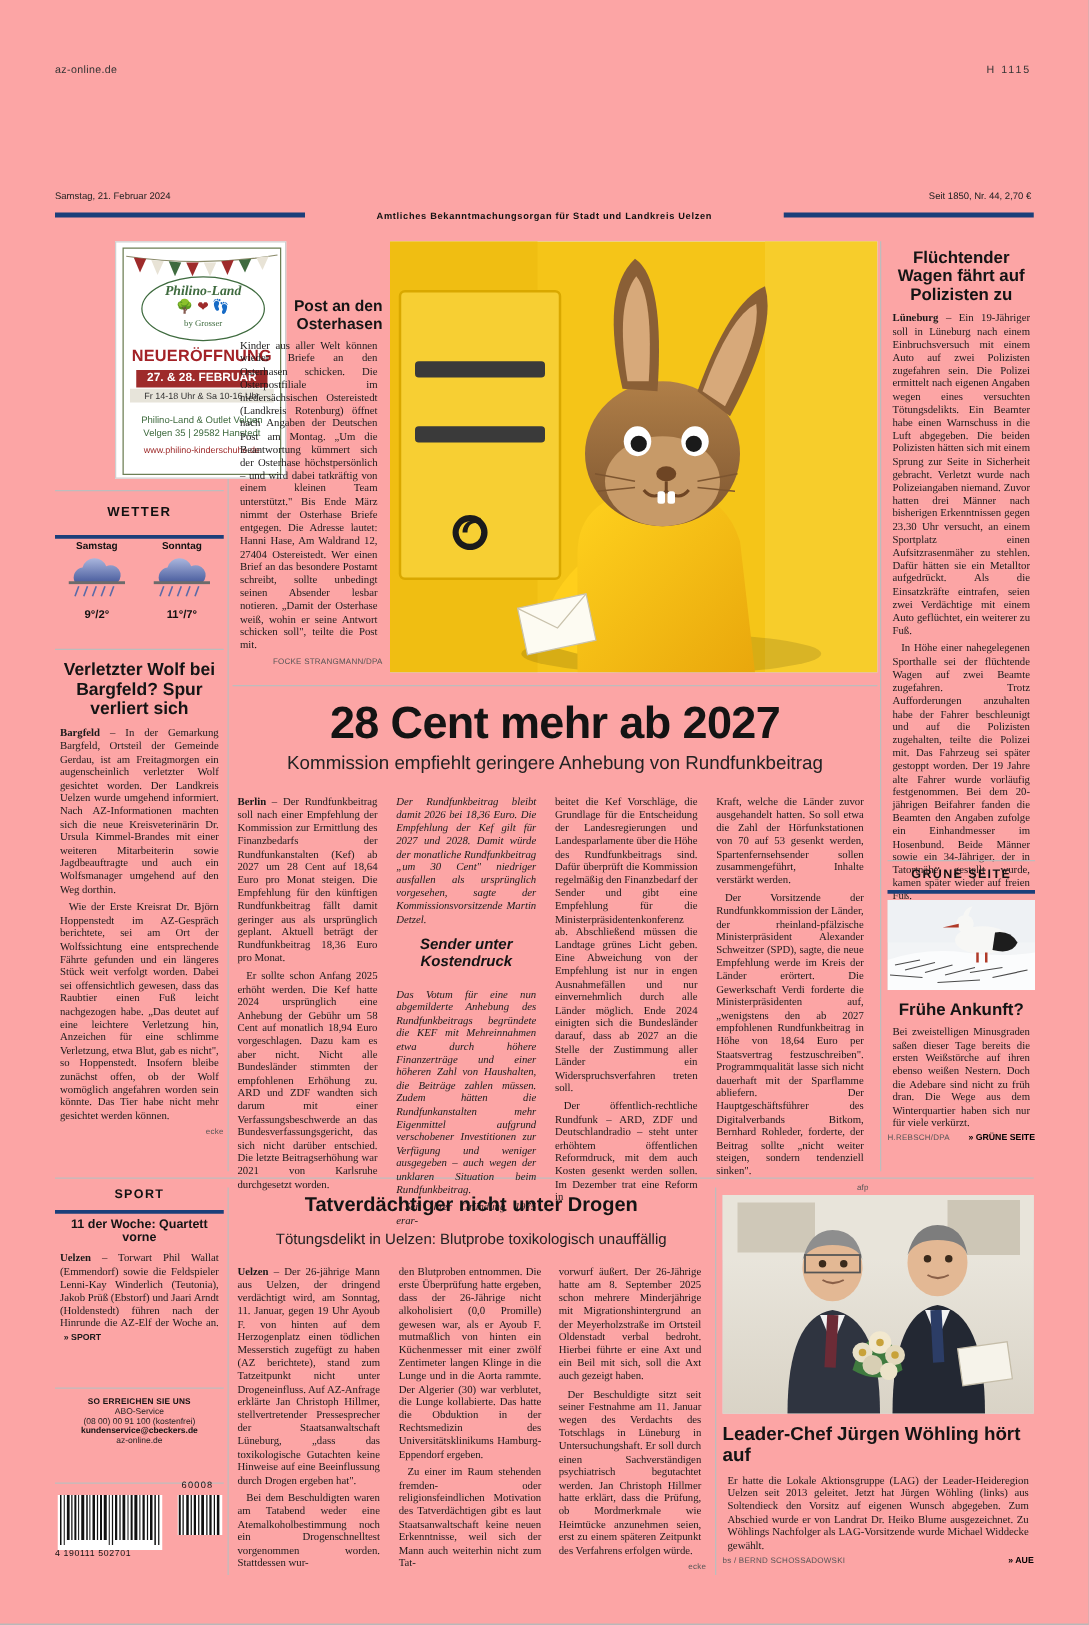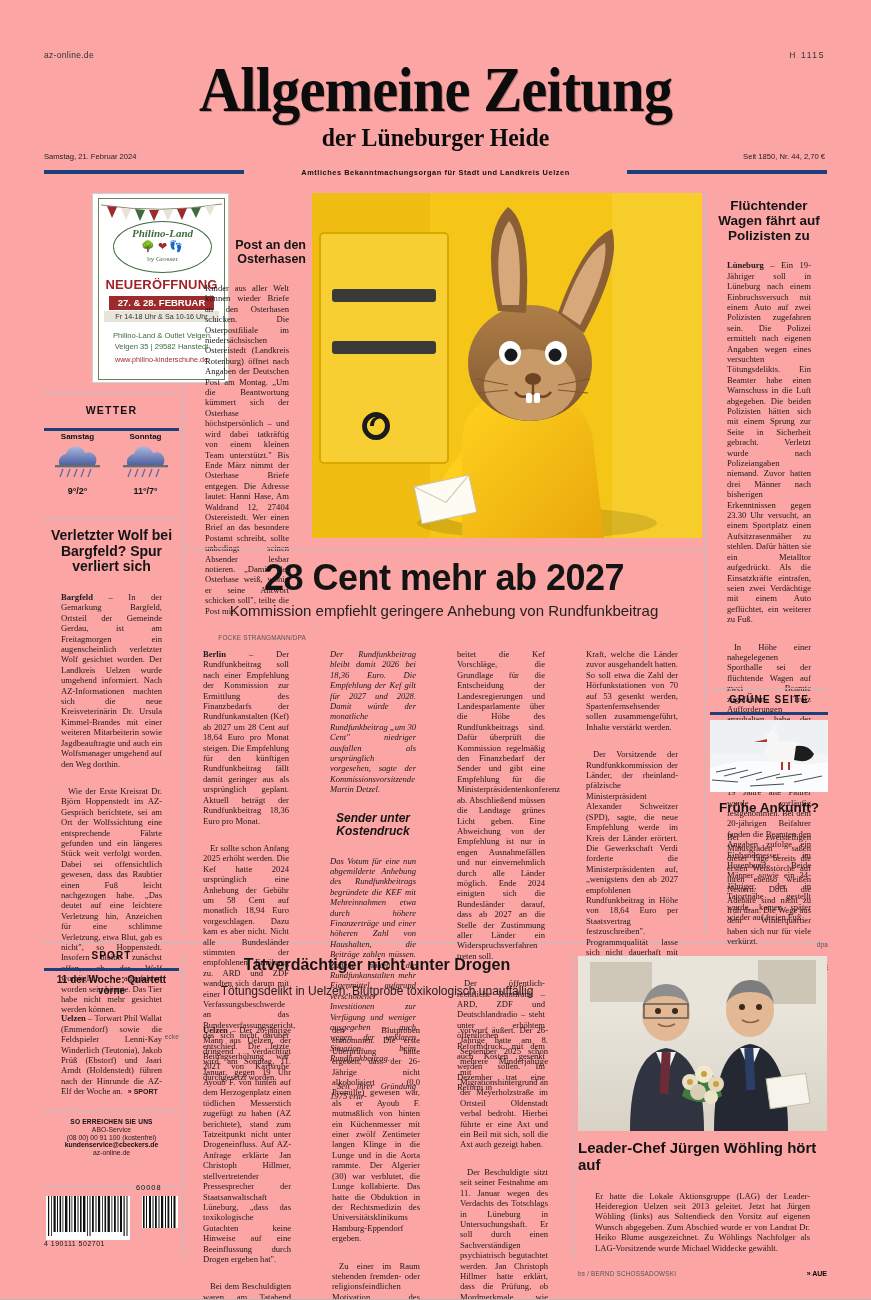--- a/index.html
+++ b/index.html
@@ -3,21 +3,21 @@
 <meta charset="utf-8">
 <style>
   html,body{margin:0;padding:0;background:#b8b8b8;}
   body{font-family:"Liberation Serif",serif;}
   .page{
     width:871px;height:1299px;background:#fca5a5;position:relative;
     margin:0 auto;overflow:hidden;
   }
   .just{text-align:justify;text-justify:inter-word;hyphens:auto;}
   .body-txt{font-size:8.6px;line-height:10.4px;color:#1a1a1a;}
-  .body-txt p{margin:17px;text-indent:7px;}
+  .body-txt p{margin:4px;text-indent:7px;}
   .body-txt p.first{text-indent:0;}
   .lead{font-weight:bold;}
   .credit{font-size:6.4px;color:#555;font-family:"Liberation Sans",sans-serif;letter-spacing:.2px;}
   .credit-b{font-size:7px;font-weight:bold;font-family:"Liberation Sans",sans-serif;}
 
   
   .topbar{position:absolute;left:0;top:0;width:871px;height:182px;}
   .az-online{position:absolute;left:44px;top:50px;font-size:8.5px;color:#333;
       font-family:"Liberation Sans",sans-serif;letter-spacing:.3px;}
   .h-code{position:absolute;right:46px;top:50px;font-size:8.5px;color:#333;
@@ -98,35 +98,31 @@
      letter-spacing:1.1px;text-align:center;color:#111;}
   .contact{position:absolute;left:44px;top:1118px;width:135px;text-align:center;}
   .contact .t1{font-family:"Liberation Sans",sans-serif;font-weight:bold;font-size:6.6px;letter-spacing:.2px;color:#111;}
   .contact .t2{font-family:"Liberation Sans",sans-serif;font-size:6.8px;color:#222;margin-top:1px;}
   .contact .t4{font-family:"Liberation Sans",sans-serif;font-weight:bold;font-size:6.8px;color:#111;}
   .barcode{position:absolute;left:46px;top:1196px;width:84px;height:44px;}
   .barcode2{position:absolute;left:142px;top:1196px;width:36px;height:32px;}
   .bc-num{position:absolute;left:44px;top:1240px;width:92px;font-family:"Liberation Sans",sans-serif;
      font-size:7px;color:#111;letter-spacing:.5px;}
   .bc-num2{position:absolute;left:136px;top:1183px;width:44px;font-family:"Liberation Sans",sans-serif;
-     font-size:7.4px;color:#111;letter-spacing:1px;}
+     font-size:7.4px;color:#111;letter-spacing:1px;text-align:center;}
   .arrow{font-weight:bold;}
 </style>
 </head>
 <body>
 
 <div class="page">
 
   <div class="topbar">
     <div class="az-online">az-online.de</div>
     <div class="h-code">H 1115</div>
-    <div class="masthead">
-      <div class="m1">Allgemeine Zeitung</div>
-      <div class="m2">der Lüneburger Heide</div>
-    </div>
     <div class="dateline">Samstag, 21. Februar 2024</div>
     <div class="issueline">Seit 1850, Nr. 44, 2,70 €</div>
     <div class="rule-row">
       <div class="bar l"></div>
       <div class="organ">Amtliches Bekanntmachungsorgan für Stadt und Landkreis Uelzen</div>
       <div class="bar r"></div>
     </div>
   </div>
 
   <div class="vrule" style="left:182px;top:193px;height:744px;"></div>

